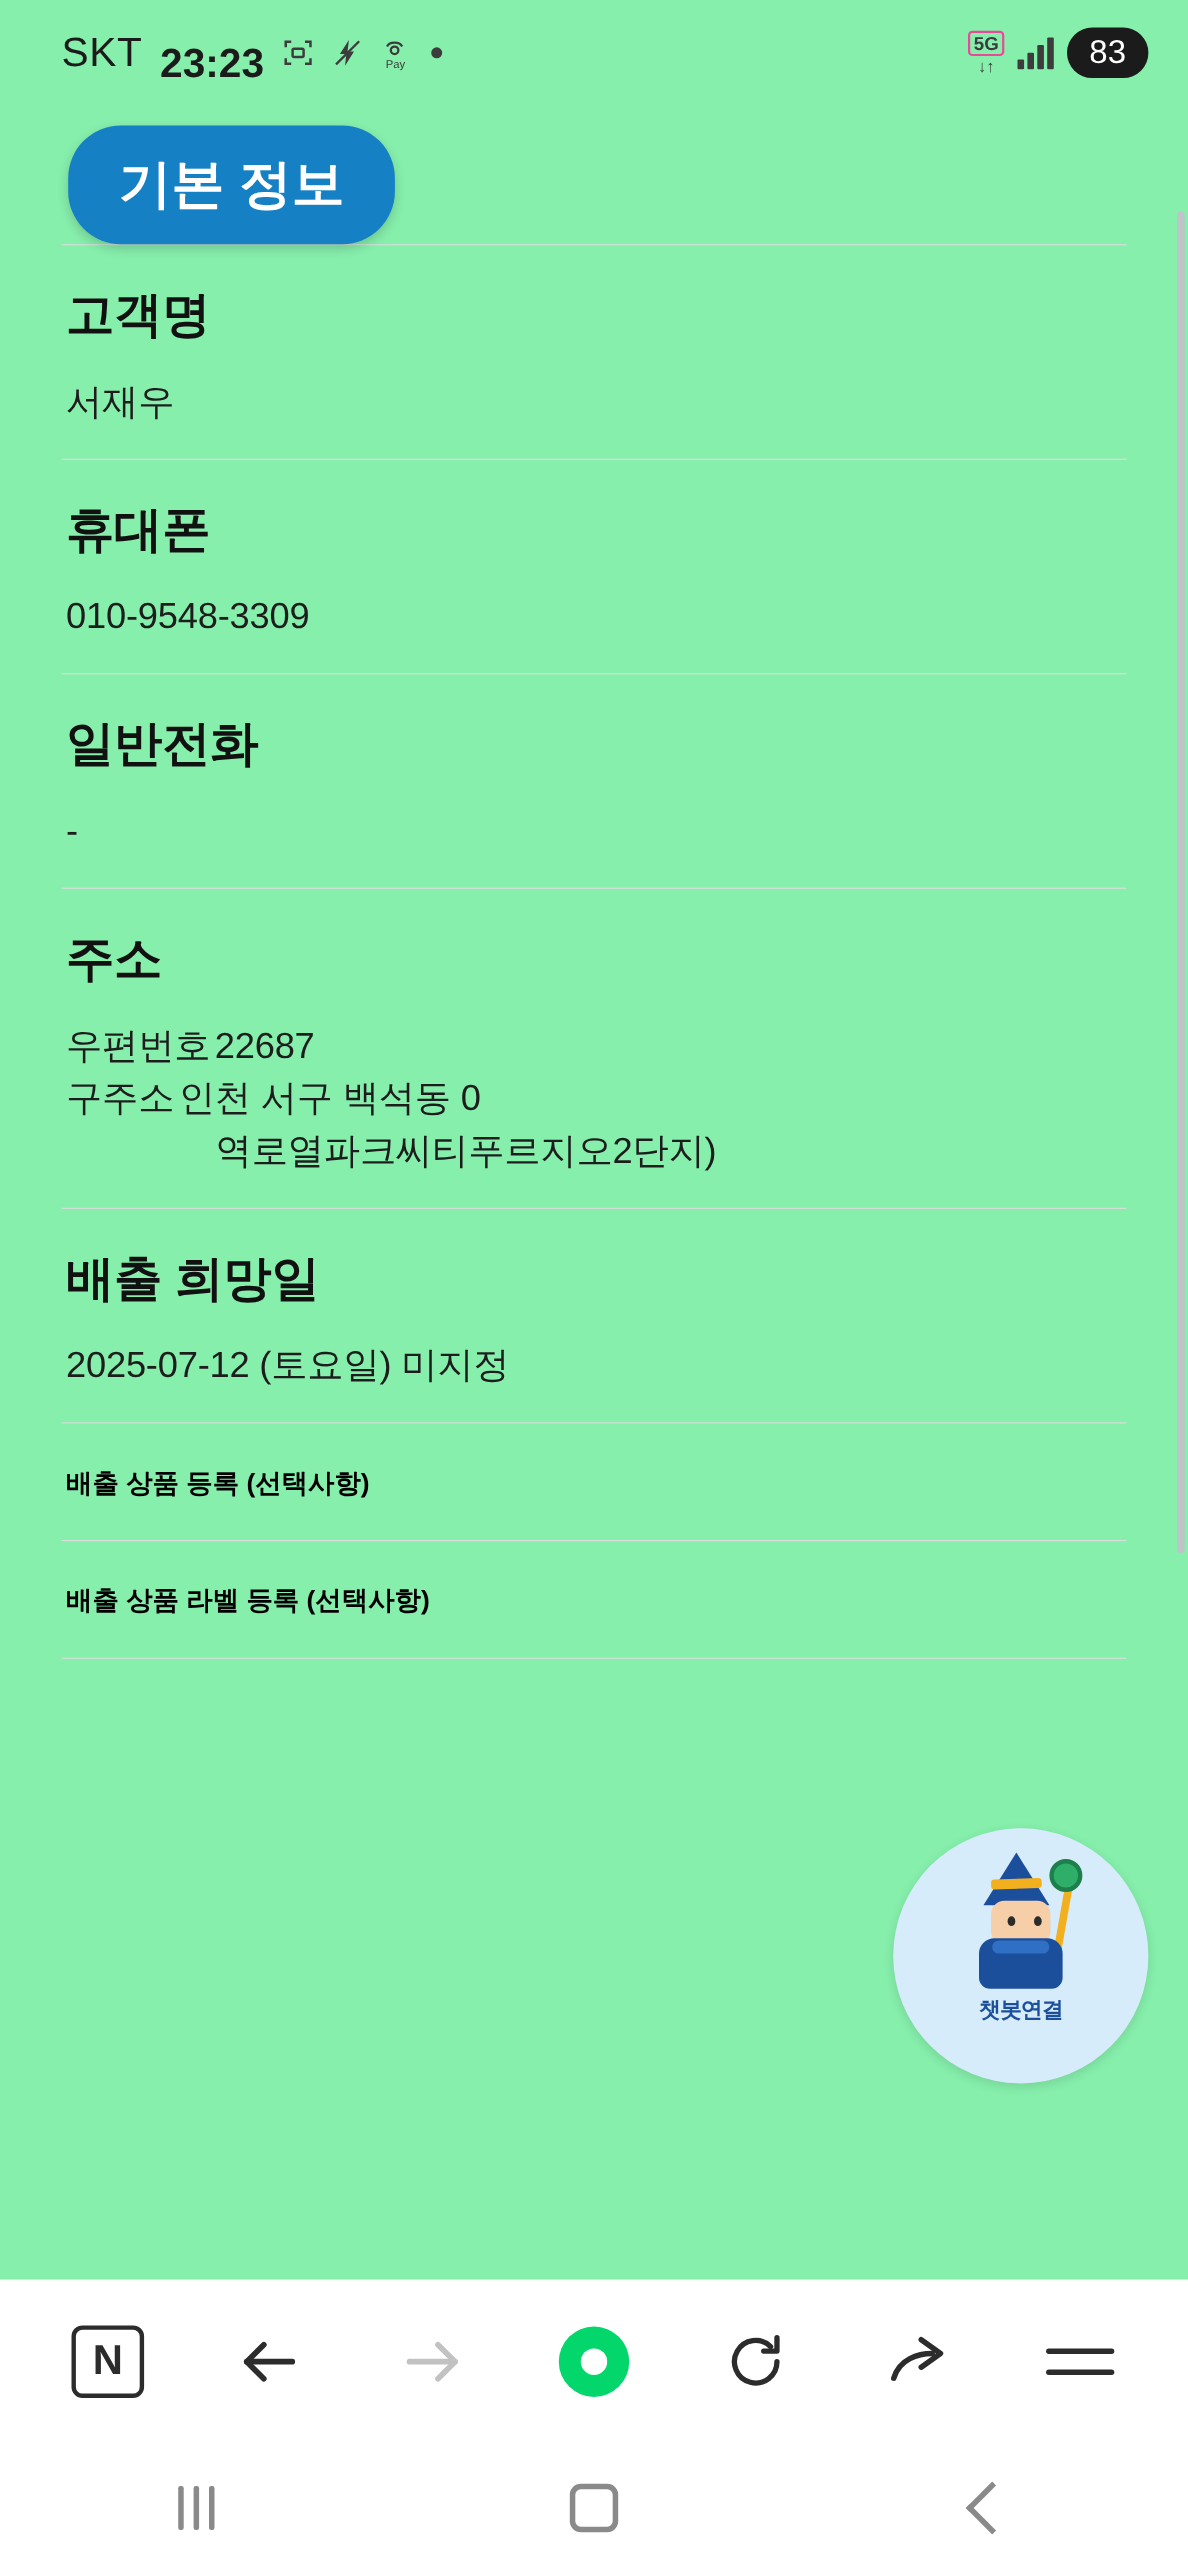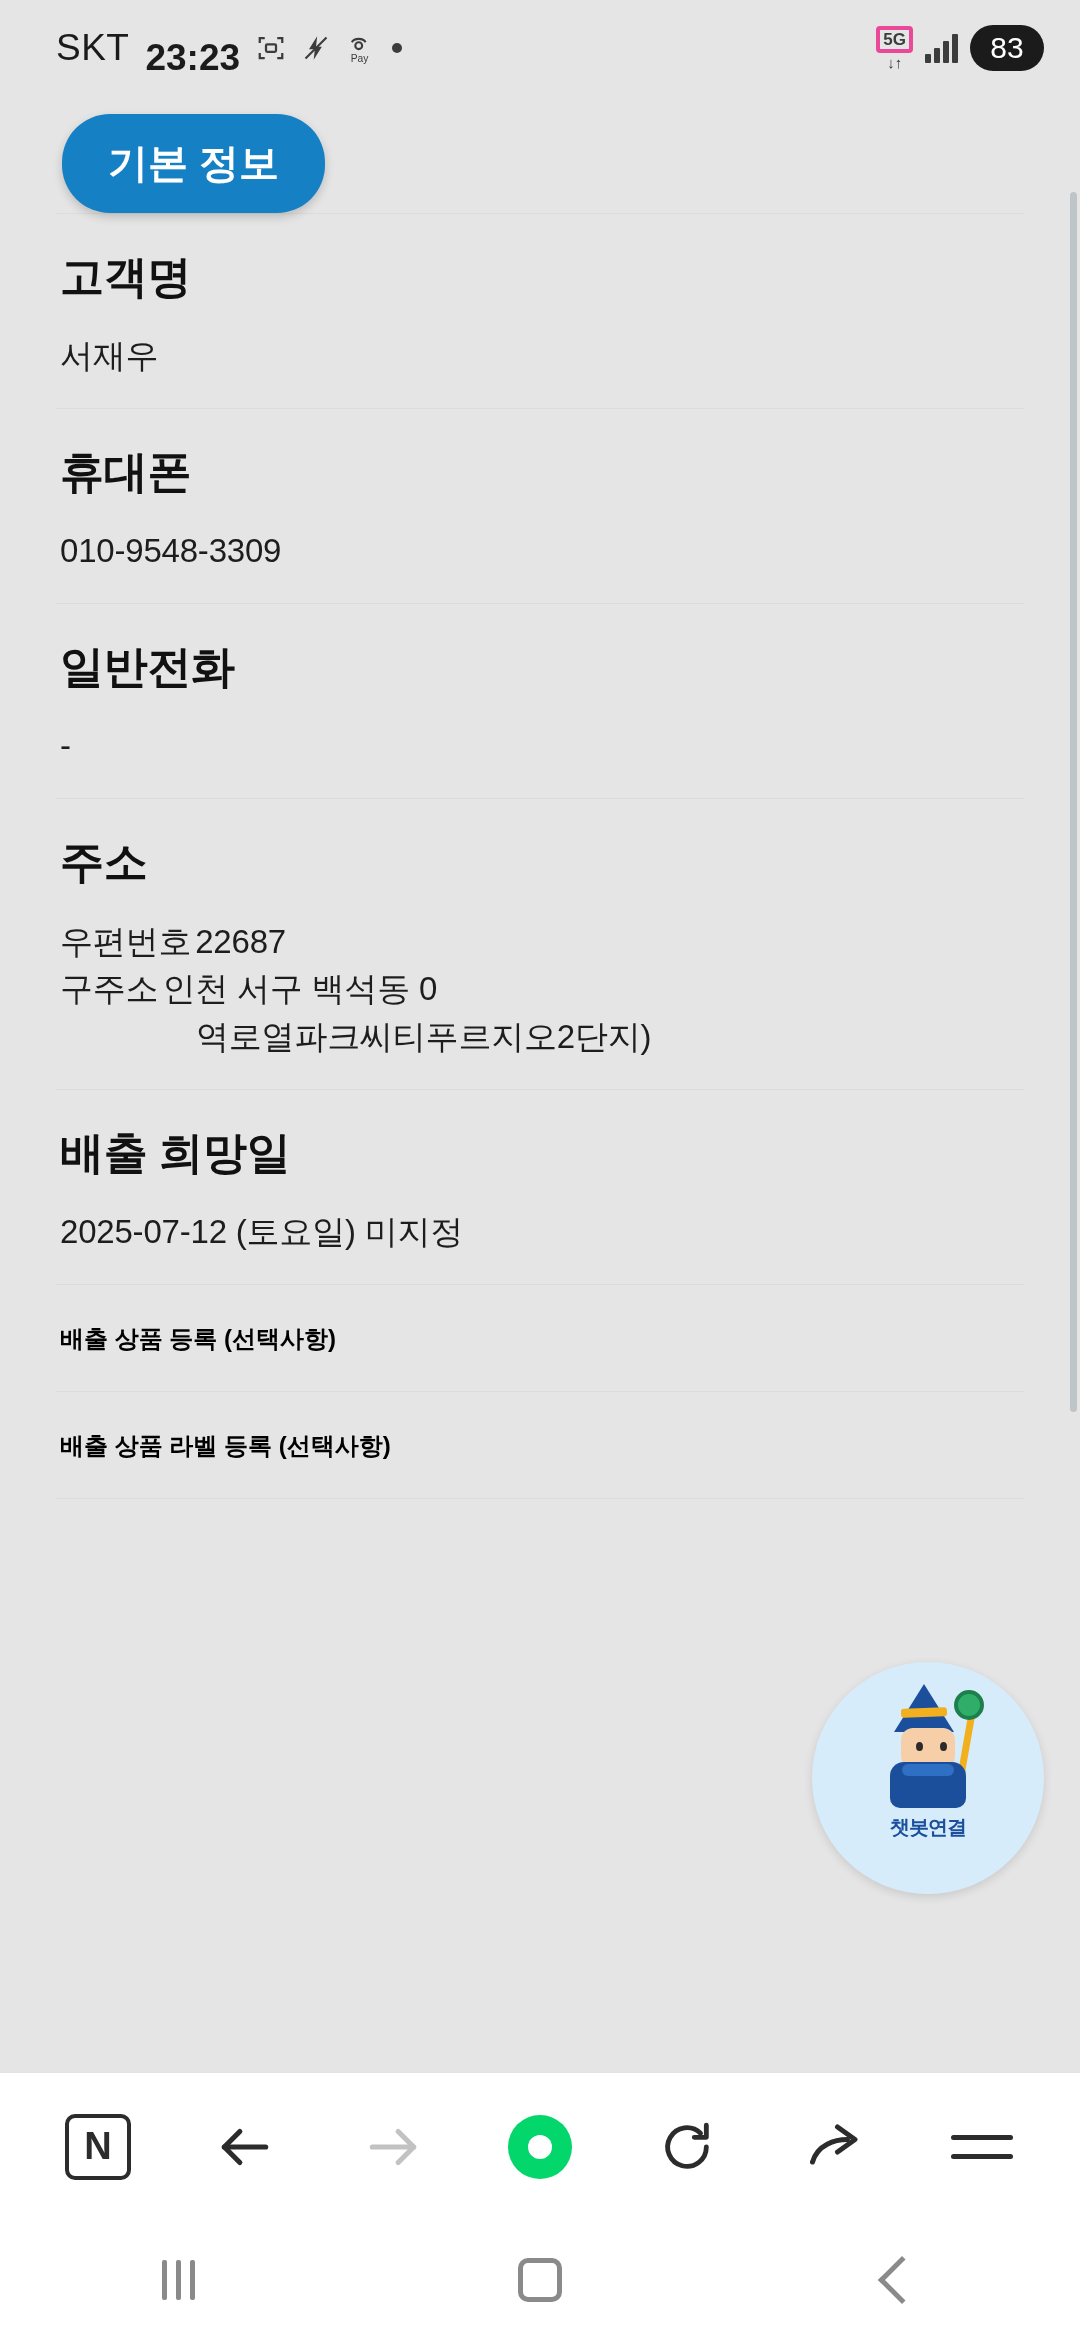--- a/index.html
+++ b/index.html
@@ -5,21 +5,21 @@
   * { box-sizing: border-box; margin: 0; padding: 0; }
   html, body {
     width: 1080px; height: 2340px;
     background: #ffffff;
     font-family: "Liberation Sans", "DejaVu Sans", sans-serif;
     overflow: hidden;
   }
   .phone {
     position: relative;
     width: 1080px; height: 2340px;
-    background: #e5e5e5;
+    background: #86efac;
     display: flex;
     flex-direction: column;
   }
 
   
   .statusbar {
     height: 96px;
     display: flex;
     align-items: center;
     justify-content: space-between;
@@ -62,21 +62,21 @@
   .net-badge {
     display: flex;
     flex-direction: column;
     align-items: center;
     line-height: 1;
     color: #3c3c3c;
   }
   .net-badge .g5 {
     font-size: 17px;
     font-weight: bold;
-    border: 4px solid #ec4899;
+    border: 2px solid #ec4899;
     border-radius: 4px;
     padding: 1px 3px;
   }
   .net-badge .arrows { font-size: 15px; margin-top: 2px; }
   .bars {
     display: flex;
     align-items: flex-end;
     gap: 3px;
     height: 30px;
   }
@@ -105,21 +105,21 @@
   .content {
     position: relative;
     flex: 1 1 auto;
     padding: 0 56px;
     overflow: hidden;
   }
   .pill {
     display: inline-block;
     background: #1580c4;
     color: #ffffff;
-    font-size: 40px;
+    font-size: 48px;
     font-weight: bold;
     padding: 22px 46px;
     border-radius: 48px;
     margin-top: 18px;
     margin-left: 6px;
     box-shadow: 0 4px 10px rgba(0,0,0,.18);
   }
   .divider {
     height: 1px;
     background: #dcdcdc;

